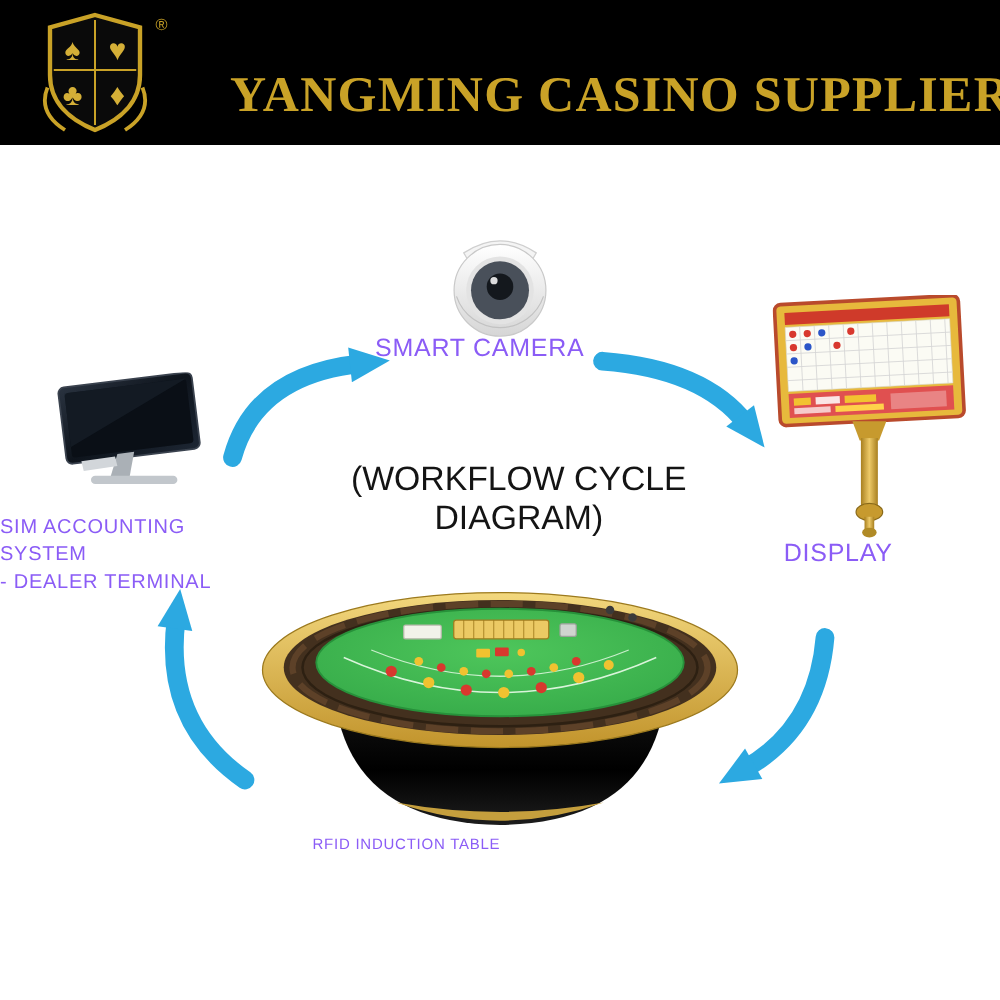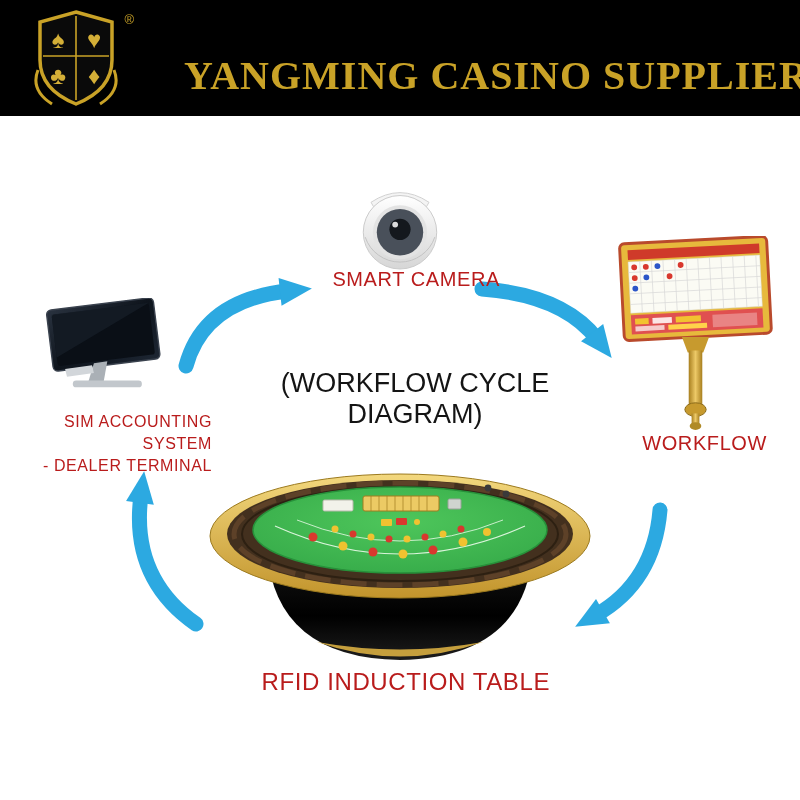--- a/index.html
+++ b/index.html
@@ -14,25 +14,25 @@
   .reg { position:absolute; right:-4px; top:4px; color:#C9A227; font-size:13px; }
   .tagline-cn { position:absolute; left:186px; top:14px; color:#C9A227; font-size:30px;
                 letter-spacing:10px; font-weight:600; font-family:"DejaVu Sans", sans-serif; white-space:nowrap; }
   .brand { position:absolute; left:184px; top:52px; color:#C9A227; font-size:40px; font-weight:700;
            font-family:"Liberation Serif", serif; letter-spacing:1px; white-space:nowrap; }
 
   
   .diagram { position:absolute; top:116px; left:0; width:800px; height:684px; }
   .arrows { position:absolute; left:0; top:0; width:800px; height:800px; z-index:1; pointer-events:none; }
   .figure { position:absolute; z-index:2; }
-  .node-label { position:absolute; z-index:3; color:#b91c1c; text-align:right; letter-spacing:0.6px; }
+  .node-label { position:absolute; z-index:3; color:#8b5cf6; text-align:left; letter-spacing:0.6px; }
   .label-camera   { left:300px; top:268px; width:200px; font-size:20px; }
   .label-display  { left:627px; top:432px; width:140px; font-size:20px; }
   .label-terminal { left:0px;   top:398px; width:212px; font-size:16px; line-height:22px; }
-  .label-table    { left:250px; top:668px; width:300px; font-size:24px; }
+  .label-table    { left:250px; top:668px; width:300px; font-size:12px; }
   .diagram-title { position:absolute; z-index:3; left:210px; top:368px; width:410px; text-align:center;
                    color:#141414; font-size:27px; }
   .watermark { position:absolute; z-index:0; left:205px; top:390px; width:420px; text-align:center;
                color:#EEDCAE; font-family:"Liberation Serif", serif; font-size:46px; letter-spacing:8px; white-space:nowrap; }
 
   .fig-camera   { left:342px; top:181px; }
   .fig-display  { left:618px; top:236px; }
   .fig-terminal { left:36px;  top:298px; }
   .fig-table    { left:205px; top:472px; }
 </style>
@@ -124,21 +124,21 @@
           <rect x="50" y="90" width="40" height="5" fill="#ffd24a"></rect>
           <rect x="96" y="82" width="46" height="13" fill="#ffffff" opacity="0.3"></rect>
         </g>
         <path d="M66 104 L94 104 L88 120 L72 120 Z" fill="#c79a2e"></path>
         <rect x="73" y="118" width="14" height="58" fill="url(#poleGold)"></rect>
         <ellipse cx="80" cy="179" rx="11" ry="7" fill="#c79a2e" stroke="#8a6a1a"></ellipse>
         <rect x="76" y="183" width="8" height="11" fill="url(#poleGold)"></rect>
         <ellipse cx="80" cy="196" rx="6" ry="4" fill="#b08a26"></ellipse>
       </svg>
     </div>
-    <div class="node-label label-display" style="top:316px;">WORKFLOW</div>
+    <div class="node-label label-display" style="top:316px;">DISPLAY</div>
 
     <div class="figure fig-terminal" style="left:36px;top:182px;">
       <svg width="135" height="96" viewBox="0 0 140 100">
         <defs>
           <linearGradient id="scr" x1="0" y1="0" x2="1" y2="1">
             <stop offset="0" stop-color="#2a3340"></stop>
               <stop offset="0.5" stop-color="#0e141c"></stop>
               <stop offset="1" stop-color="#1d2633"></stop>
           </linearGradient>
         </defs>

